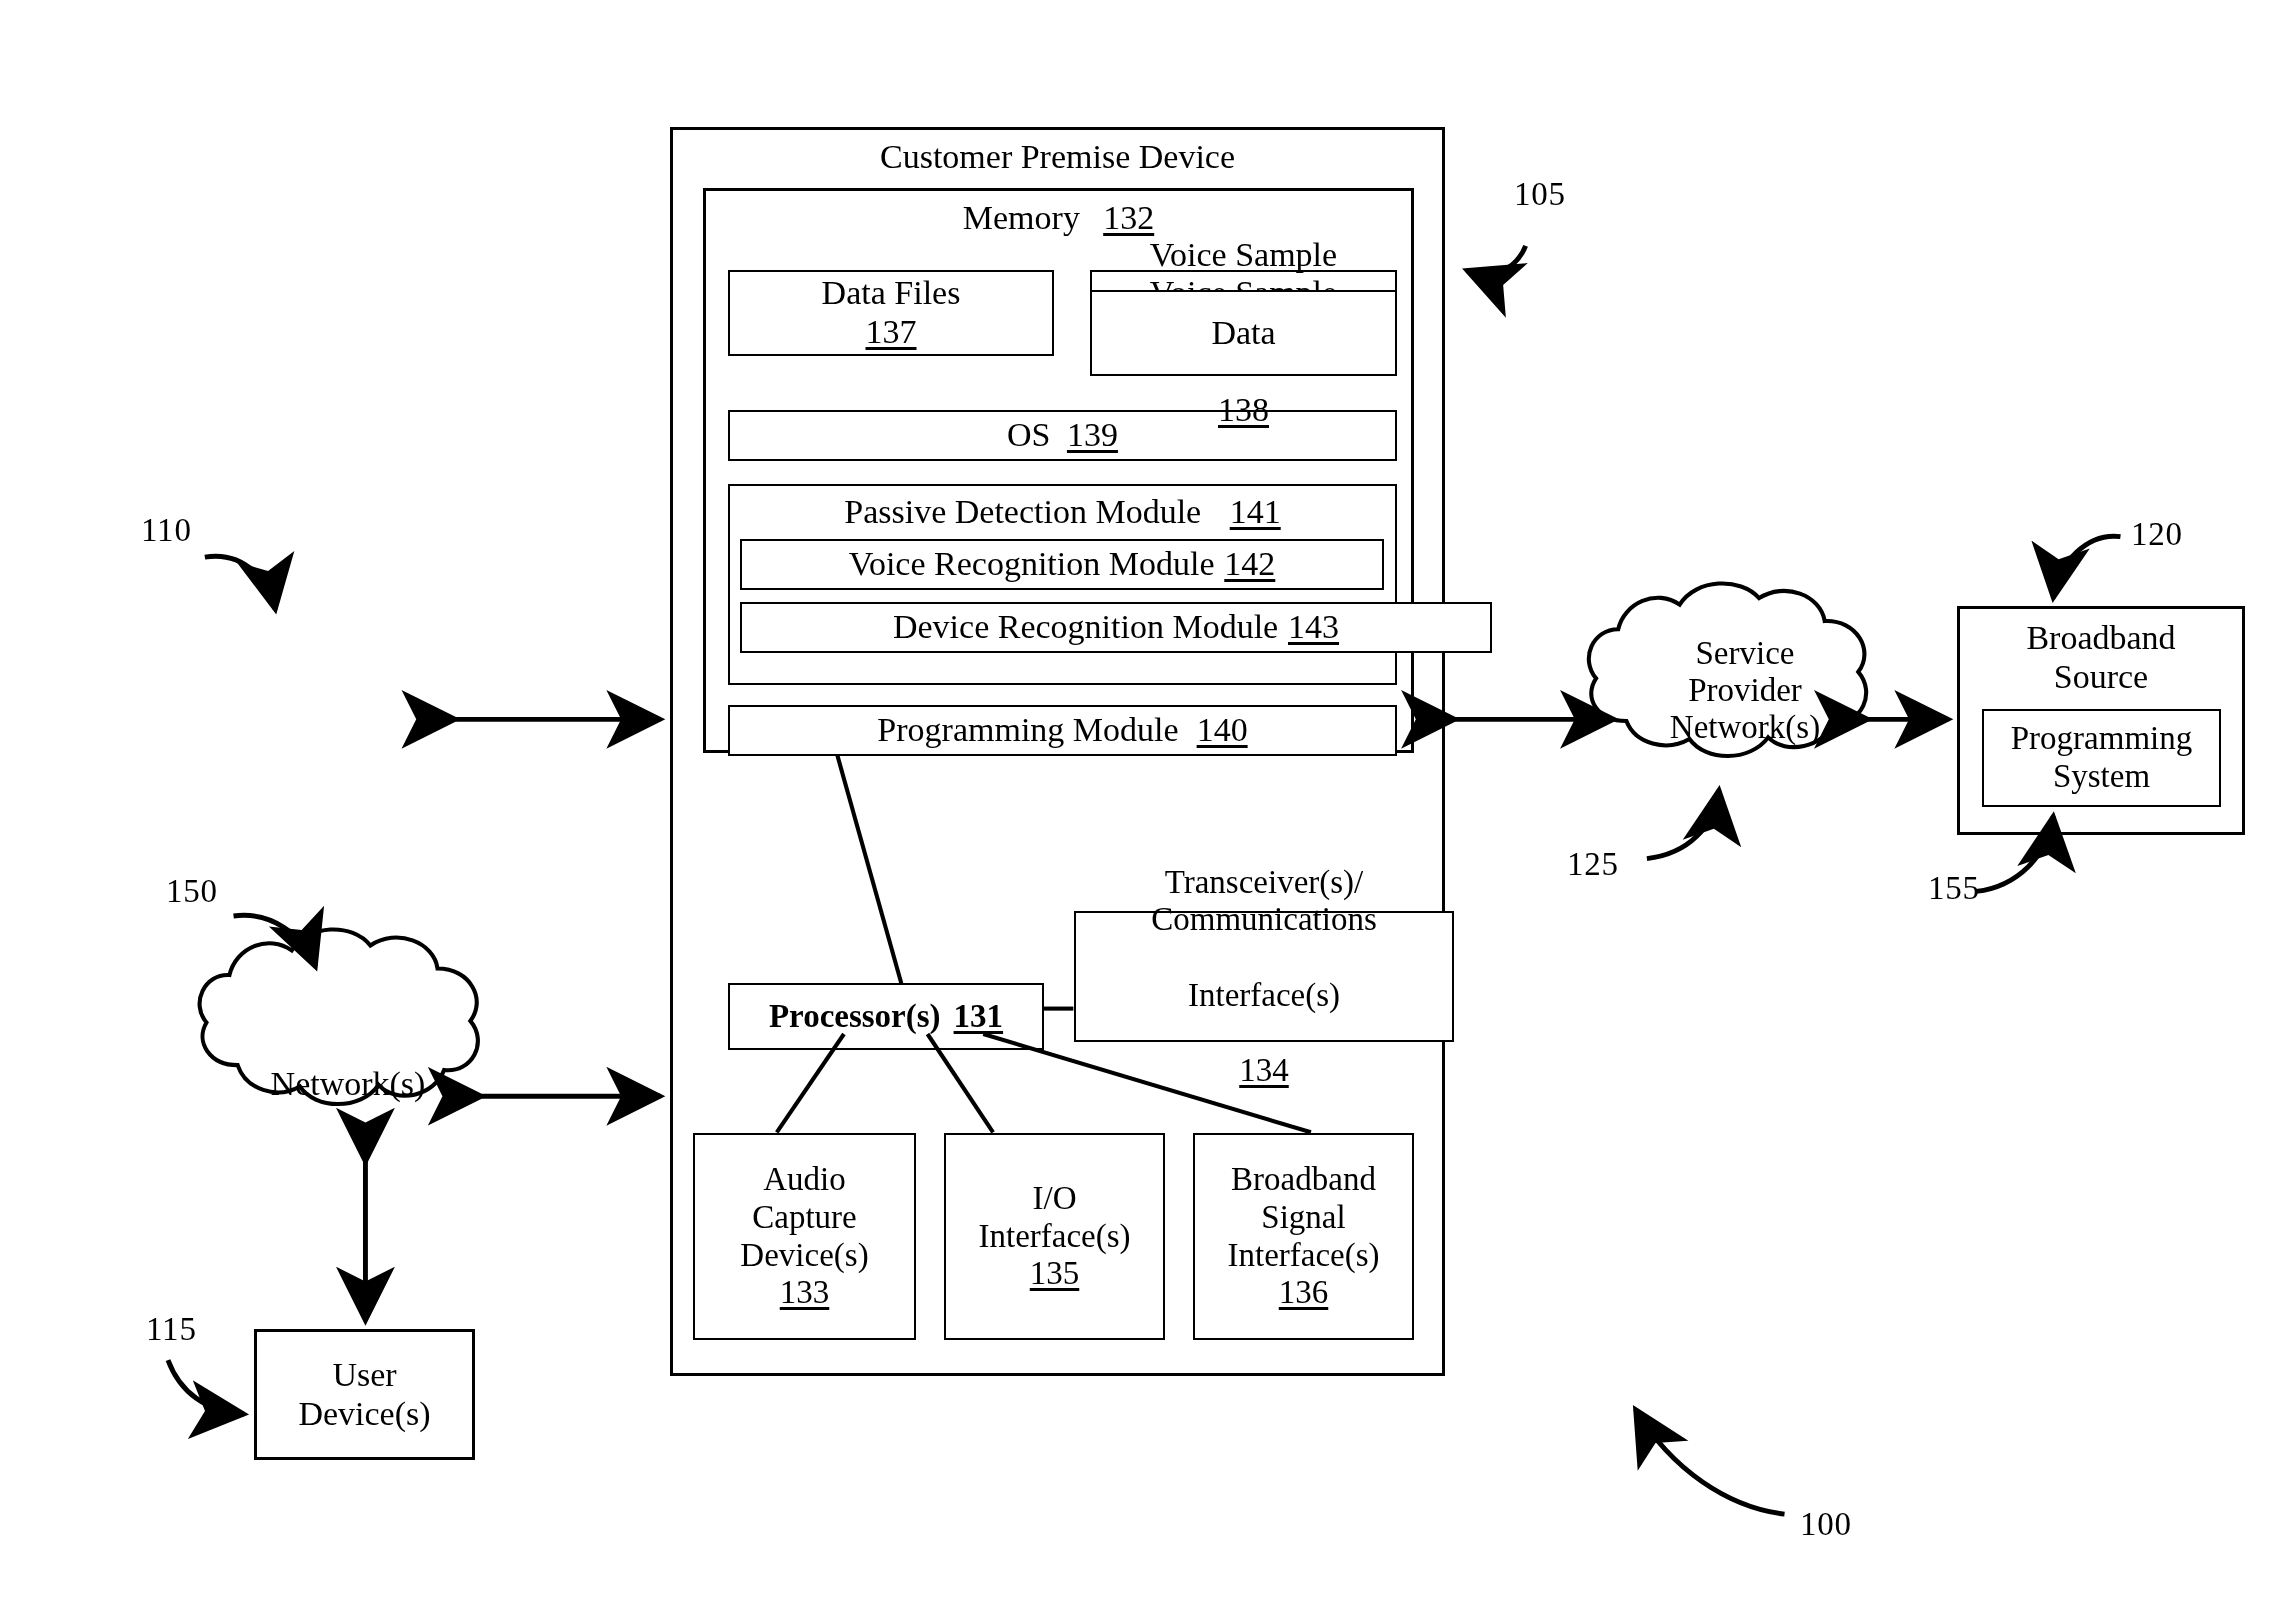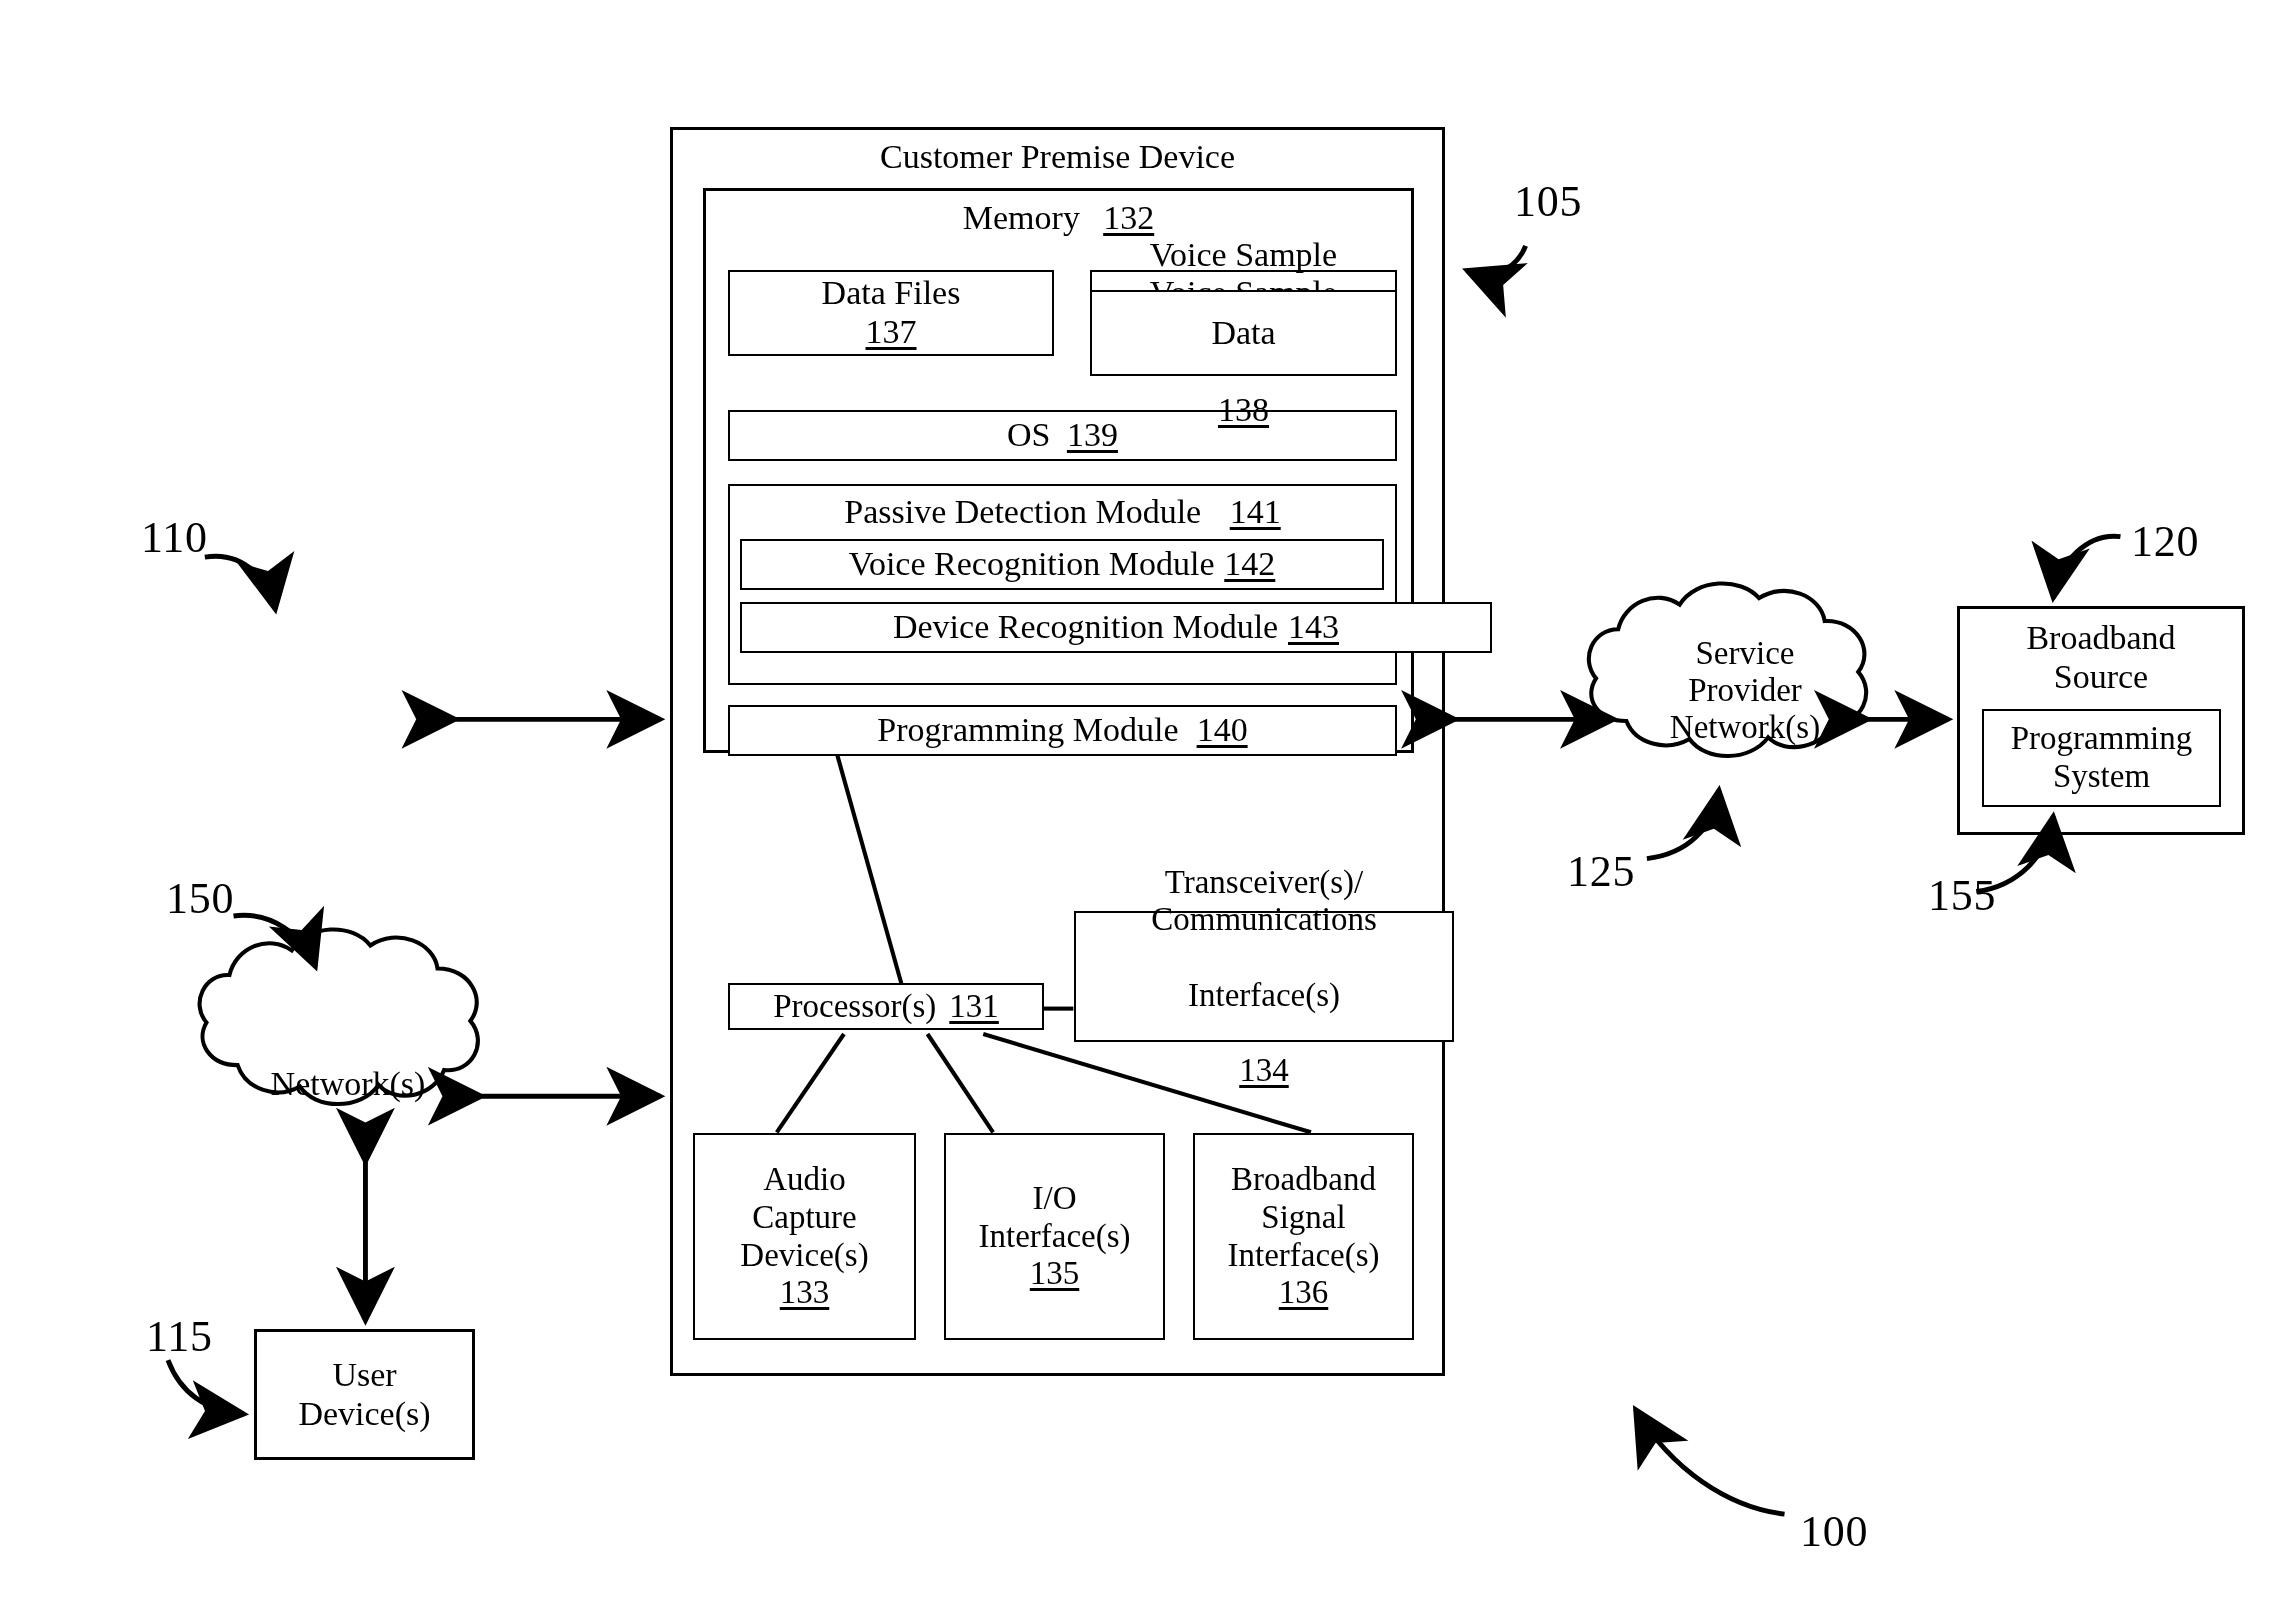--- a/index.html
+++ b/index.html
@@ -32,21 +32,21 @@
   .box-inner-thin { border-width: 2.5px; }
 
   .lbl {
     position: absolute;
     text-align: center;
     line-height: 1.14;
     white-space: pre-line;
   }
   .refnum {
     position: absolute;
-    font-size: 44px;
+    font-size: 33px;
     letter-spacing: 0.8px;
     white-space: nowrap;
   }
   .u { text-decoration: underline; text-underline-offset: 4.1px; }
 
   .title-top {
     position: absolute;
     width: 100%;
     text-align: center;
     top: 8.2px;
@@ -130,21 +130,21 @@
 
   <div class="box box-inner-thin" style="left:1074px; top:911px; width:344px; height:131px; font-size:33px; flex-direction:column;">
     <div style="white-space:pre-line;">Transceiver(s)/
 Communications
 Interface(s)</div>
   </div>
   <div class="lbl" style="left:1074px; top:996px; width:344px; font-size:33px; text-align:center;">
     <span style="visibility:hidden;">x</span>
   </div>
 
-  <div class="box box-inner-thin" style="left:728px; top:983px; width:316px; height:47px; font-size:33px;">
+  <div class="box box-inner-thin" style="left:728px; top:983px; width:316px; height:67px; font-size:33px;font-weight:bold;">
     <span>Processor(s)</span>
     <span style="display:inline-block;width:13px;"></span>
     <span class="u">131</span>
   </div>
 
   <div class="box box-inner-thin" style="left:693px; top:1133px; width:223px; height:207px; font-size:33px; flex-direction:column;">
     <div style="white-space:pre-line;">Audio
 Capture
 Device(s)</div>
     <div class="u">133</div>

